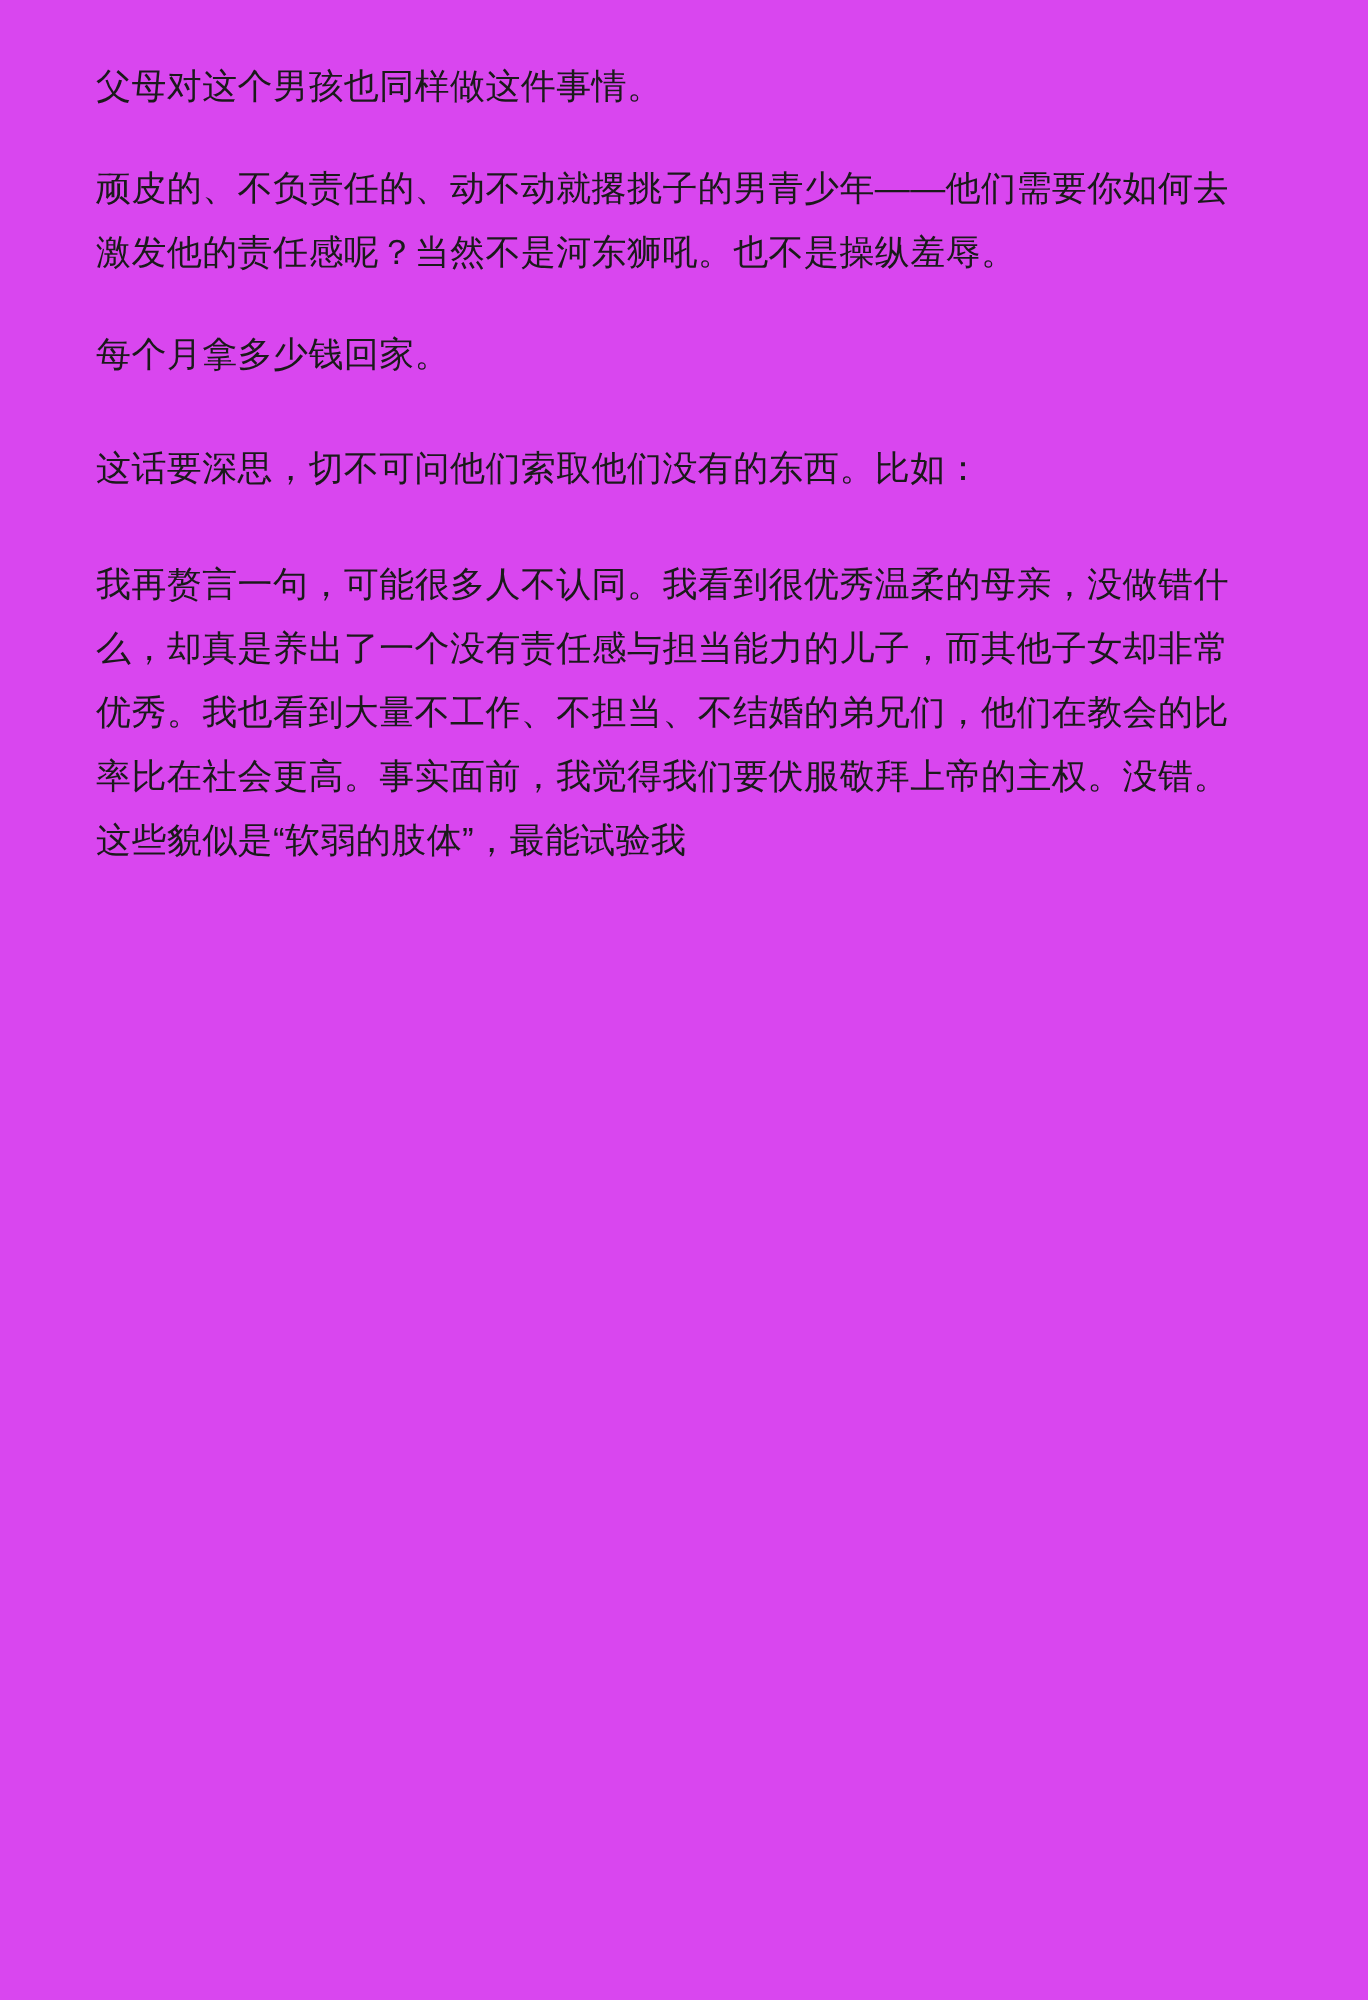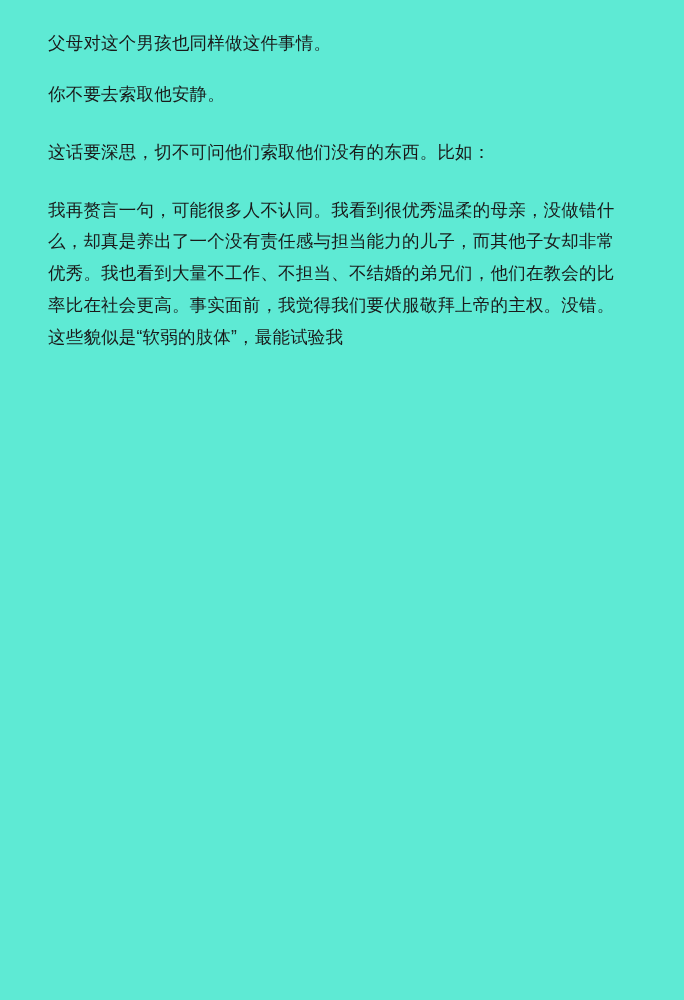--- a/index.html
+++ b/index.html
@@ -13,21 +13,21 @@
     font-family: "Liberation Sans", "DejaVu Sans", sans-serif;
     color: #1a1a1a;
     overflow: hidden;
   }
   .page {
     position: relative;
     width: 684px;
     height: 1000px;
     box-sizing: border-box;
     padding: 28px 64px 0 48px;
-    background: #5eead4;
+    background: #d946ef;
   }
   .doc-body {
     font-size: 17.5px;
     line-height: 1.82;
     letter-spacing: 0.2px;
     text-align: left;
   }
   .para {
     margin: 0 0 19px 0;
     white-space: pre-wrap;
@@ -44,22 +44,23 @@
 </style>
 </head>
 <body>
 
 <div class="page">
   <div class="doc-body">
 
     <p class="para">父母对这个男孩也同样做这件事情。</p>
 
 
+    <p class="para">顽皮的、不负责任的、动不动就撂挑子的男青少年——他们需要你如何去激发他的责任感呢？当然不是河东狮吼。也不是操纵羞辱。</p>
 
-    <p class="para">你不要去索取他安静。</p>
+    <p class="para">每个月拿多少钱回家。</p>
 
 
     <p class="para gap-before">这话要深思，切不可问他们索取他们没有的东西。比如：</p>
 
 
 
     <p class="para gap-before">我再赘言一句，可能很多人不认同。我看到很优秀温柔的母亲，没做错什么，却真是养出了一个没有责任感与担当能力的儿子，而其他子女却非常优秀。我也看到大量不工作、不担当、不结婚的弟兄们，他们在教会的比率比在社会更高。事实面前，我觉得我们要伏服敬拜上帝的主权。没错。这些貌似是“软弱的肢体”，最能试验我</p>
 
   </div>
 </div>

